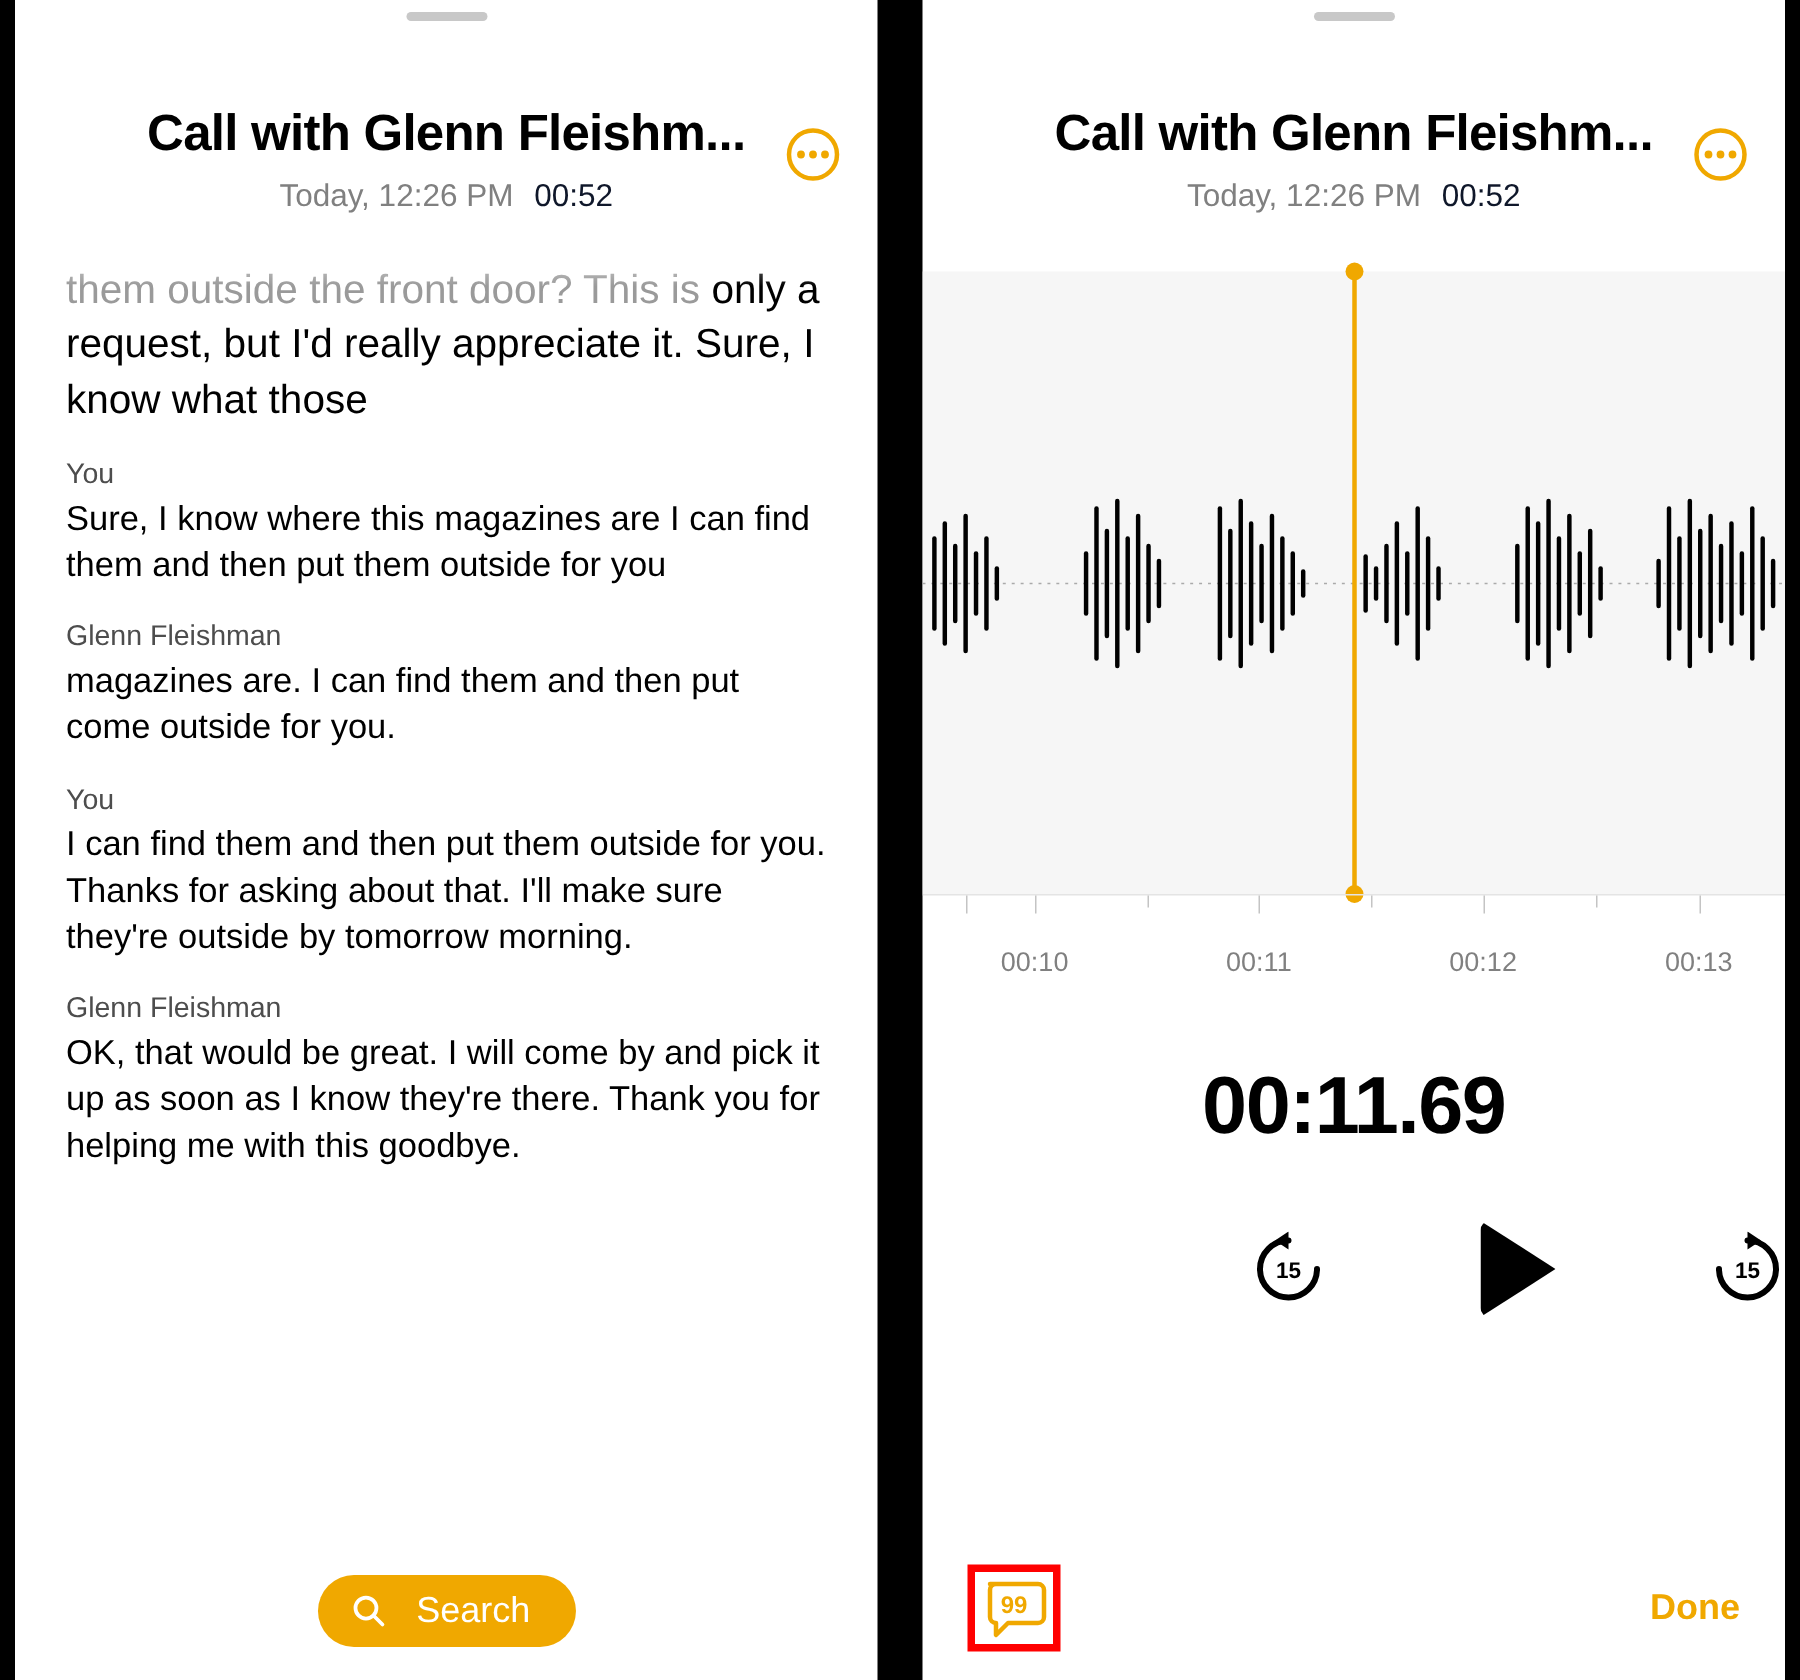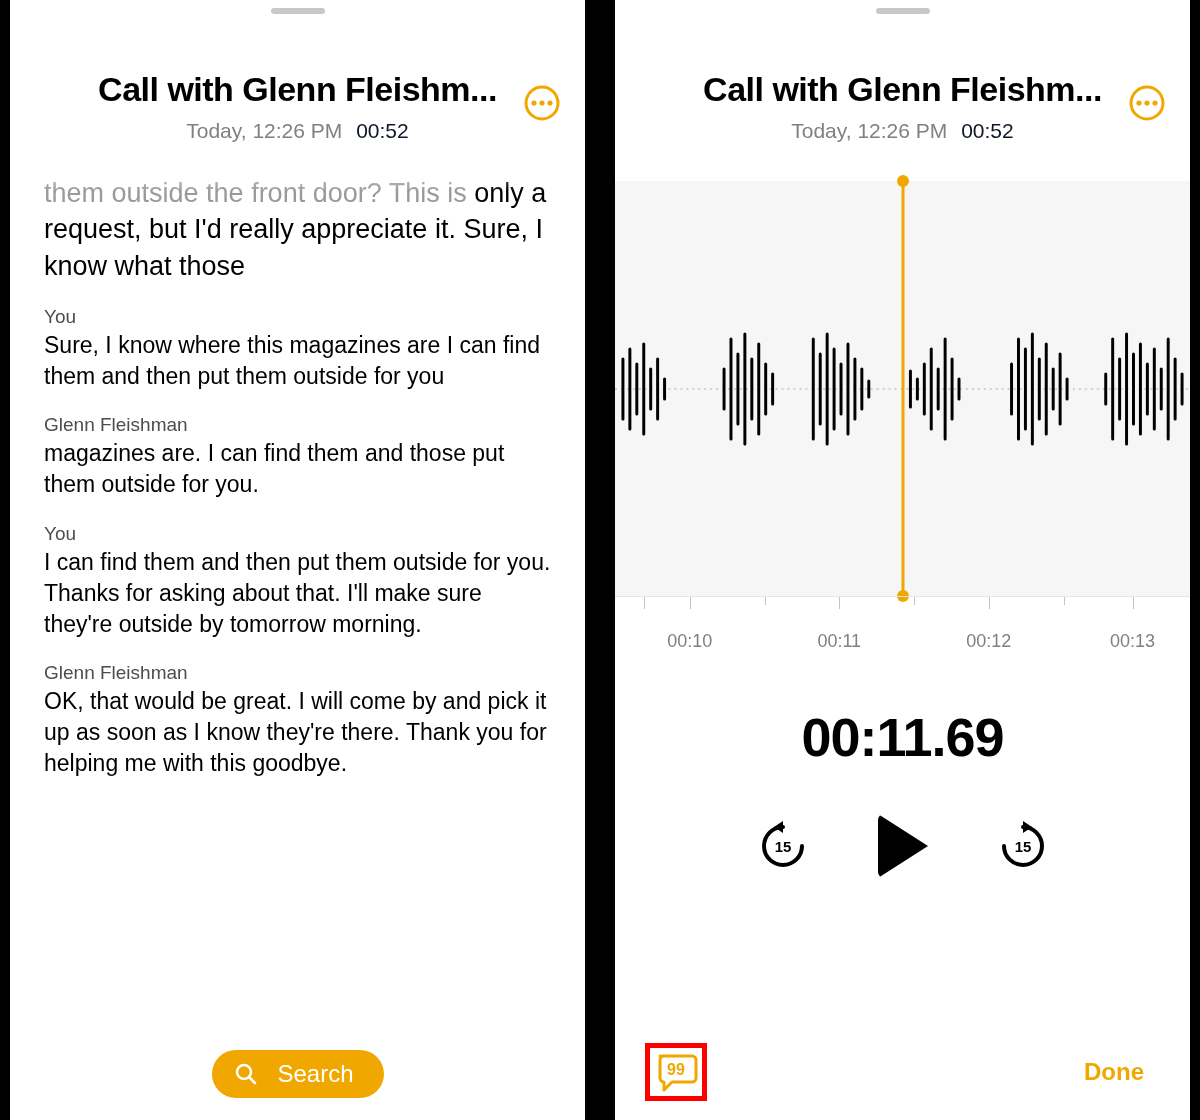--- a/index.html
+++ b/index.html
@@ -131,35 +131,35 @@
     text-align:center;
     font-size:54px;
     font-weight:800;
     letter-spacing:-1px;
     margin-top: 52px;
     font-variant-numeric: tabular-nums;
   }
 
   .controls {
     margin-top: 46px;
-    display:flex; justify-content:center; align-items:center;
-    gap: 70px;
+    display:flex; justify-content:flex-end; align-items:center;
+    gap: 103px;
   }
   .skip svg { display:block; }
   .play-tri {
     width:0;height:0;
     border-left: 50px solid #000;
     border-top: 32px solid transparent;
     border-bottom: 32px solid transparent;
     border-radius:6px;
   }
 
   .bottom-bar {
     position:absolute;
-    left:0; right:16px; bottom:0;
+    left:0; right:0; bottom:0;
     height: 96px;
     display:flex; align-items:center; justify-content:space-between;
     padding: 0 30px;
   }
   .done {
     color:#f0a800;
     font-size:24px;
     font-weight:700;
   }
   .trans-box {
@@ -197,21 +197,21 @@
       <span class="faded">them outside the front door? This is</span>
       <span>only a request, but I'd really appreciate it. Sure, I know what those</span>
     </div>
 
     <div class="block">
       <div class="speaker">You</div>
       <div class="speech">Sure, I know where this magazines are I can find them and then put them outside for you</div>
     </div>
     <div class="block">
       <div class="speaker">Glenn Fleishman</div>
-      <div class="speech">magazines are. I can find them and those put them outside for you.</div>
+      <div class="speech">magazines are. I can find them and then put come outside for you.</div>
     </div>
     <div class="block">
       <div class="speaker">You</div>
       <div class="speech">I can find them and then put them outside for you. Thanks for asking about that. I'll make sure they're outside by tomorrow morning.</div>
     </div>
     <div class="block">
       <div class="speaker">Glenn Fleishman</div>
       <div class="speech">OK, that would be great. I will come by and pick it up as soon as I know they're there. Thank you for helping me with this goodbye.</div>
     </div>
   </div>

